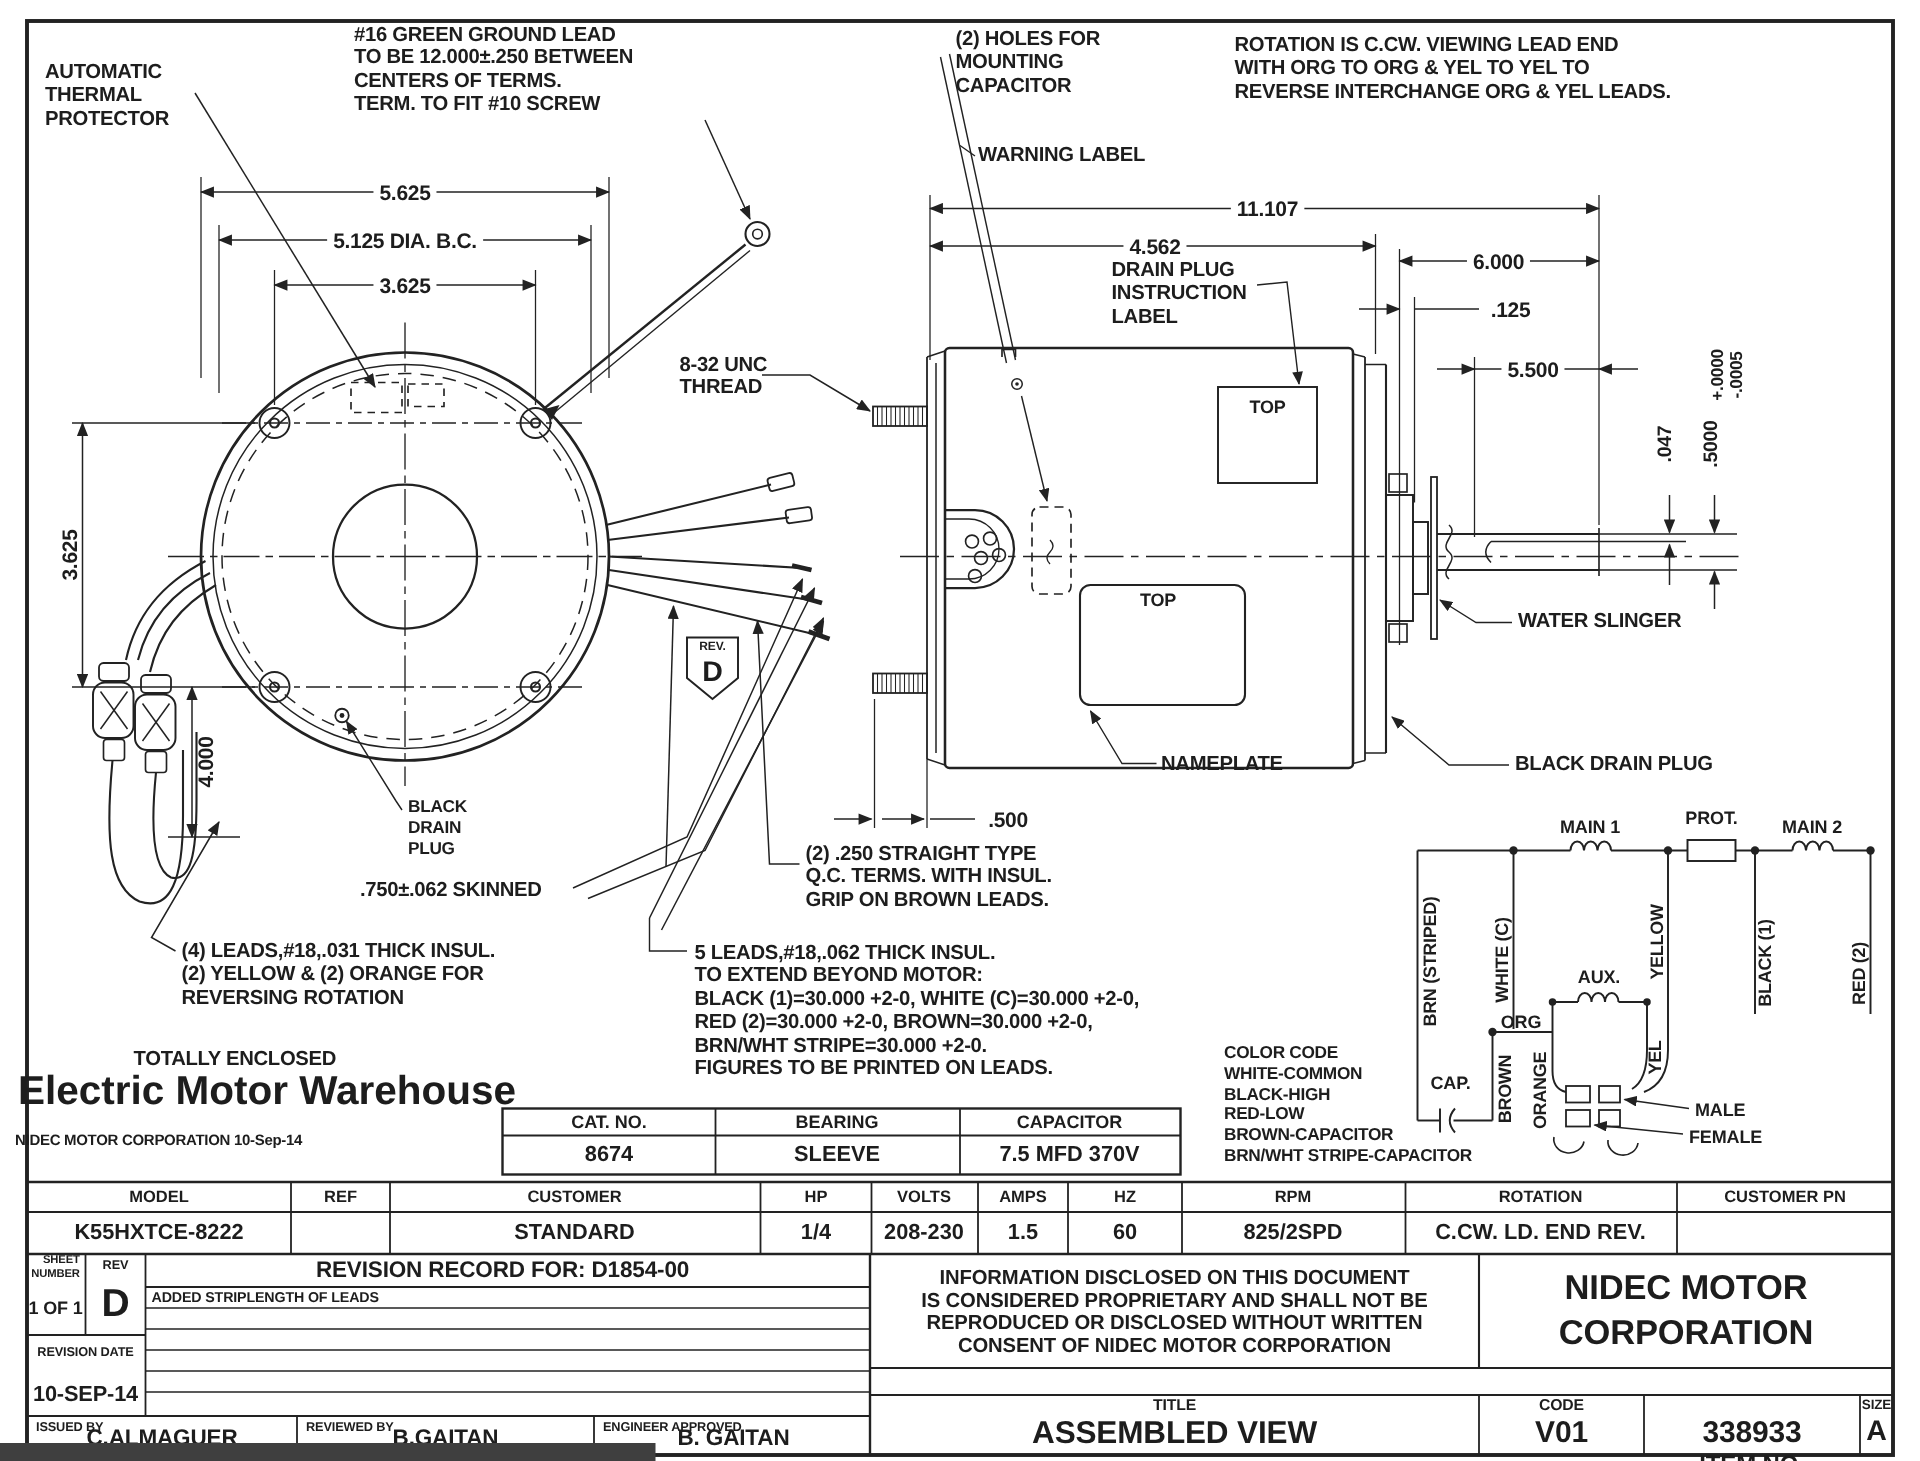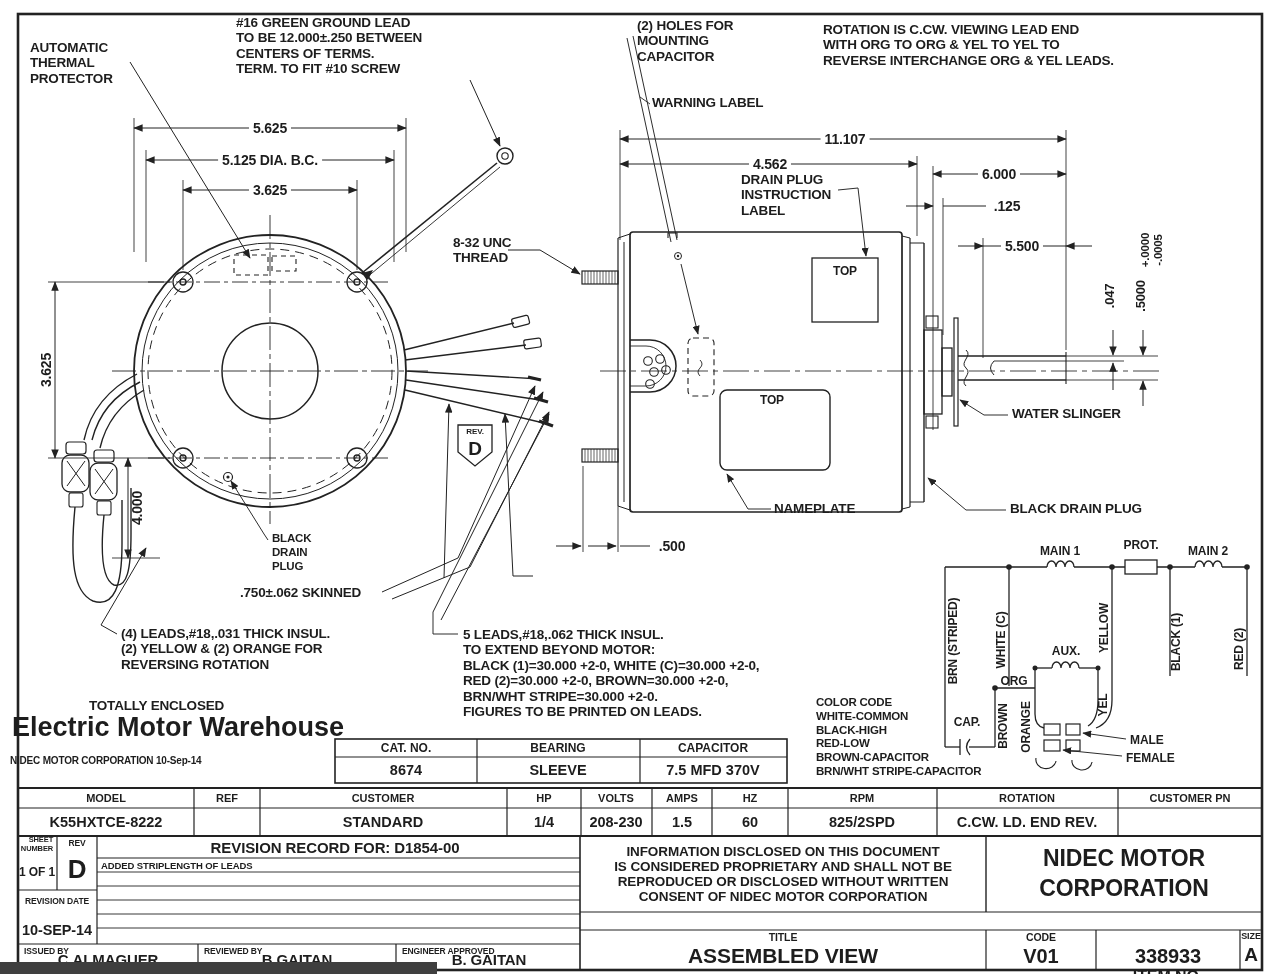--- a/index.html
+++ b/index.html
@@ -302,20 +302,23 @@
 LABEL</div>
 <div class="lb" style="left:453px;top:235px">8-32 UNC
 THREAD</div>
 <div class="lb" style="left:1012px;top:406px">WATER SLINGER</div>
 <div class="lb" style="left:774px;top:501px">NAMEPLATE</div>
 <div class="lb" style="left:1010px;top:501px">BLACK DRAIN PLUG</div>
 <div class="lb s11" style="left:272px;top:532px">BLACK
 DRAIN
 PLUG</div>
 <div class="lb" style="left:240px;top:585px">.750±.062 SKINNED</div>
+<div class="lb" style="left:537px;top:561px">(2) .250 STRAIGHT TYPE
+Q.C. TERMS. WITH INSUL.
+GRIP ON BROWN LEADS.</div>
 <div class="lb" style="left:121px;top:626px">(4) LEADS,#18,.031 THICK INSUL.
 (2) YELLOW &amp; (2) ORANGE FOR
 REVERSING ROTATION</div>
 <div class="lb" style="left:463px;top:627px">5 LEADS,#18,.062 THICK INSUL.
 TO EXTEND BEYOND MOTOR:
 BLACK (1)=30.000 +2-0, WHITE (C)=30.000 +2-0,
 RED (2)=30.000 +2-0, BROWN=30.000 +2-0,
 BRN/WHT STRIPE=30.000 +2-0.
 FIGURES TO BE PRINTED ON LEADS.</div>
 <div class="lb" style="left:89px;top:698px">TOTALLY ENCLOSED</div>

